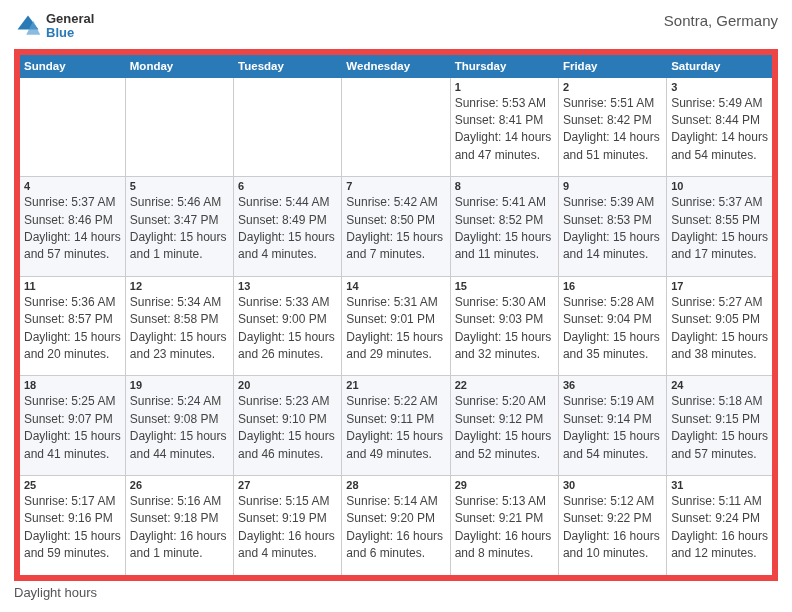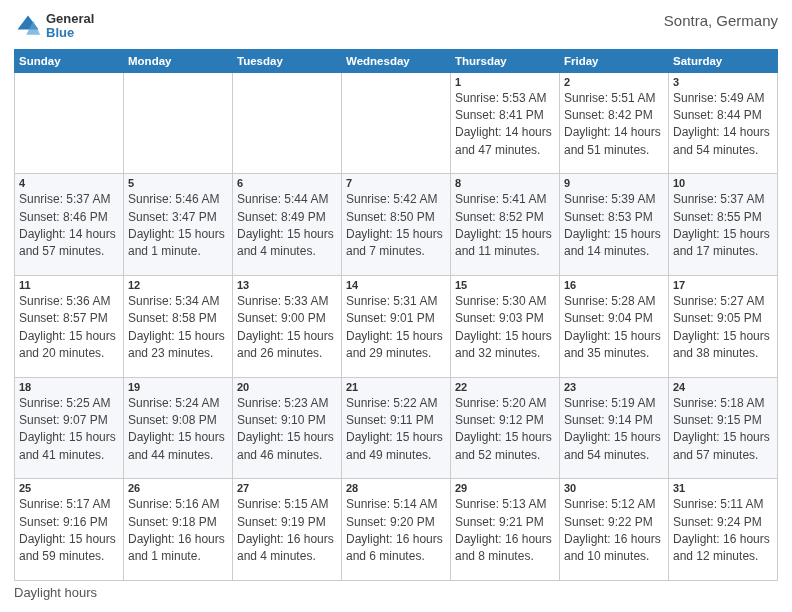--- a/index.html
+++ b/index.html
@@ -48,21 +48,21 @@
       font-size: 28px;
       font-weight: bold;
       color: #333;
     }
     .title-location {
       font-size: 15px;
       color: #555;
     }
     .calendar {
       flex: 1;
-      border: 1px solid #ef4444;
+      border: 6px solid #ef4444;
       border-collapse: collapse;
       width: 100%;
       table-layout: fixed;
       padding-left: 47px;
     }
     .calendar th {
       background: #2a7ab8;
       color: #fff;
       font-size: 11.5px;
       font-weight: bold;
@@ -296,21 +296,21 @@
 and 49 minutes.</div>
           </td>
           <td>
             <span class="day-num">22</span>
             <div class="day-info">Sunrise: 5:20 AM
 Sunset: 9:12 PM
 Daylight: 15 hours
 and 52 minutes.</div>
           </td>
           <td>
-            <span class="day-num">23</span>
+            <span class="day-num">36</span>
             <div class="day-info">Sunrise: 5:19 AM
 Sunset: 9:14 PM
 Daylight: 15 hours
 and 54 minutes.</div>
           </td>
           <td>
             <span class="day-num">24</span>
             <div class="day-info">Sunrise: 5:18 AM
 Sunset: 9:15 PM
 Daylight: 15 hours

